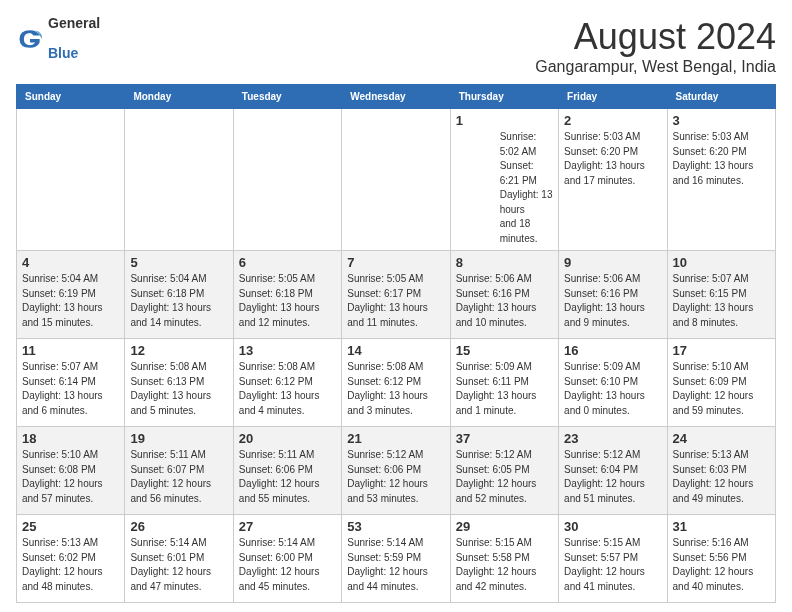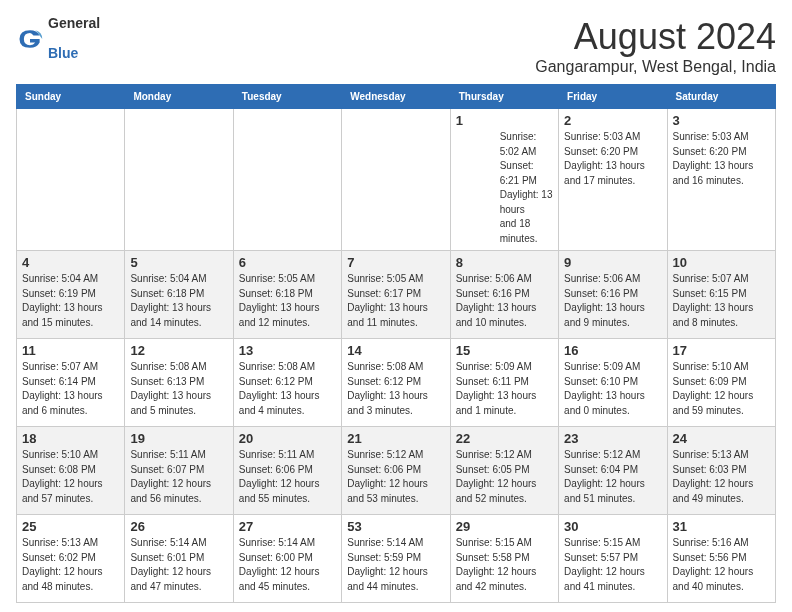--- a/index.html
+++ b/index.html
@@ -281,21 +281,21 @@
 and 55 minutes.</div>
         </td>
         <td>
           <span class="day-num">21</span>
           <div class="day-info" style="white-space: pre-line;">Sunrise: 5:12 AM
 Sunset: 6:06 PM
 Daylight: 12 hours
 and 53 minutes.</div>
         </td>
         <td>
-          <span class="day-num">22</span>
+          <span class="day-num">37</span>
           <div class="day-info" style="white-space: pre-line;">Sunrise: 5:12 AM
 Sunset: 6:05 PM
 Daylight: 12 hours
 and 52 minutes.</div>
         </td>
         <td>
           <span class="day-num">23</span>
           <div class="day-info" style="white-space: pre-line;">Sunrise: 5:12 AM
 Sunset: 6:04 PM
 Daylight: 12 hours

